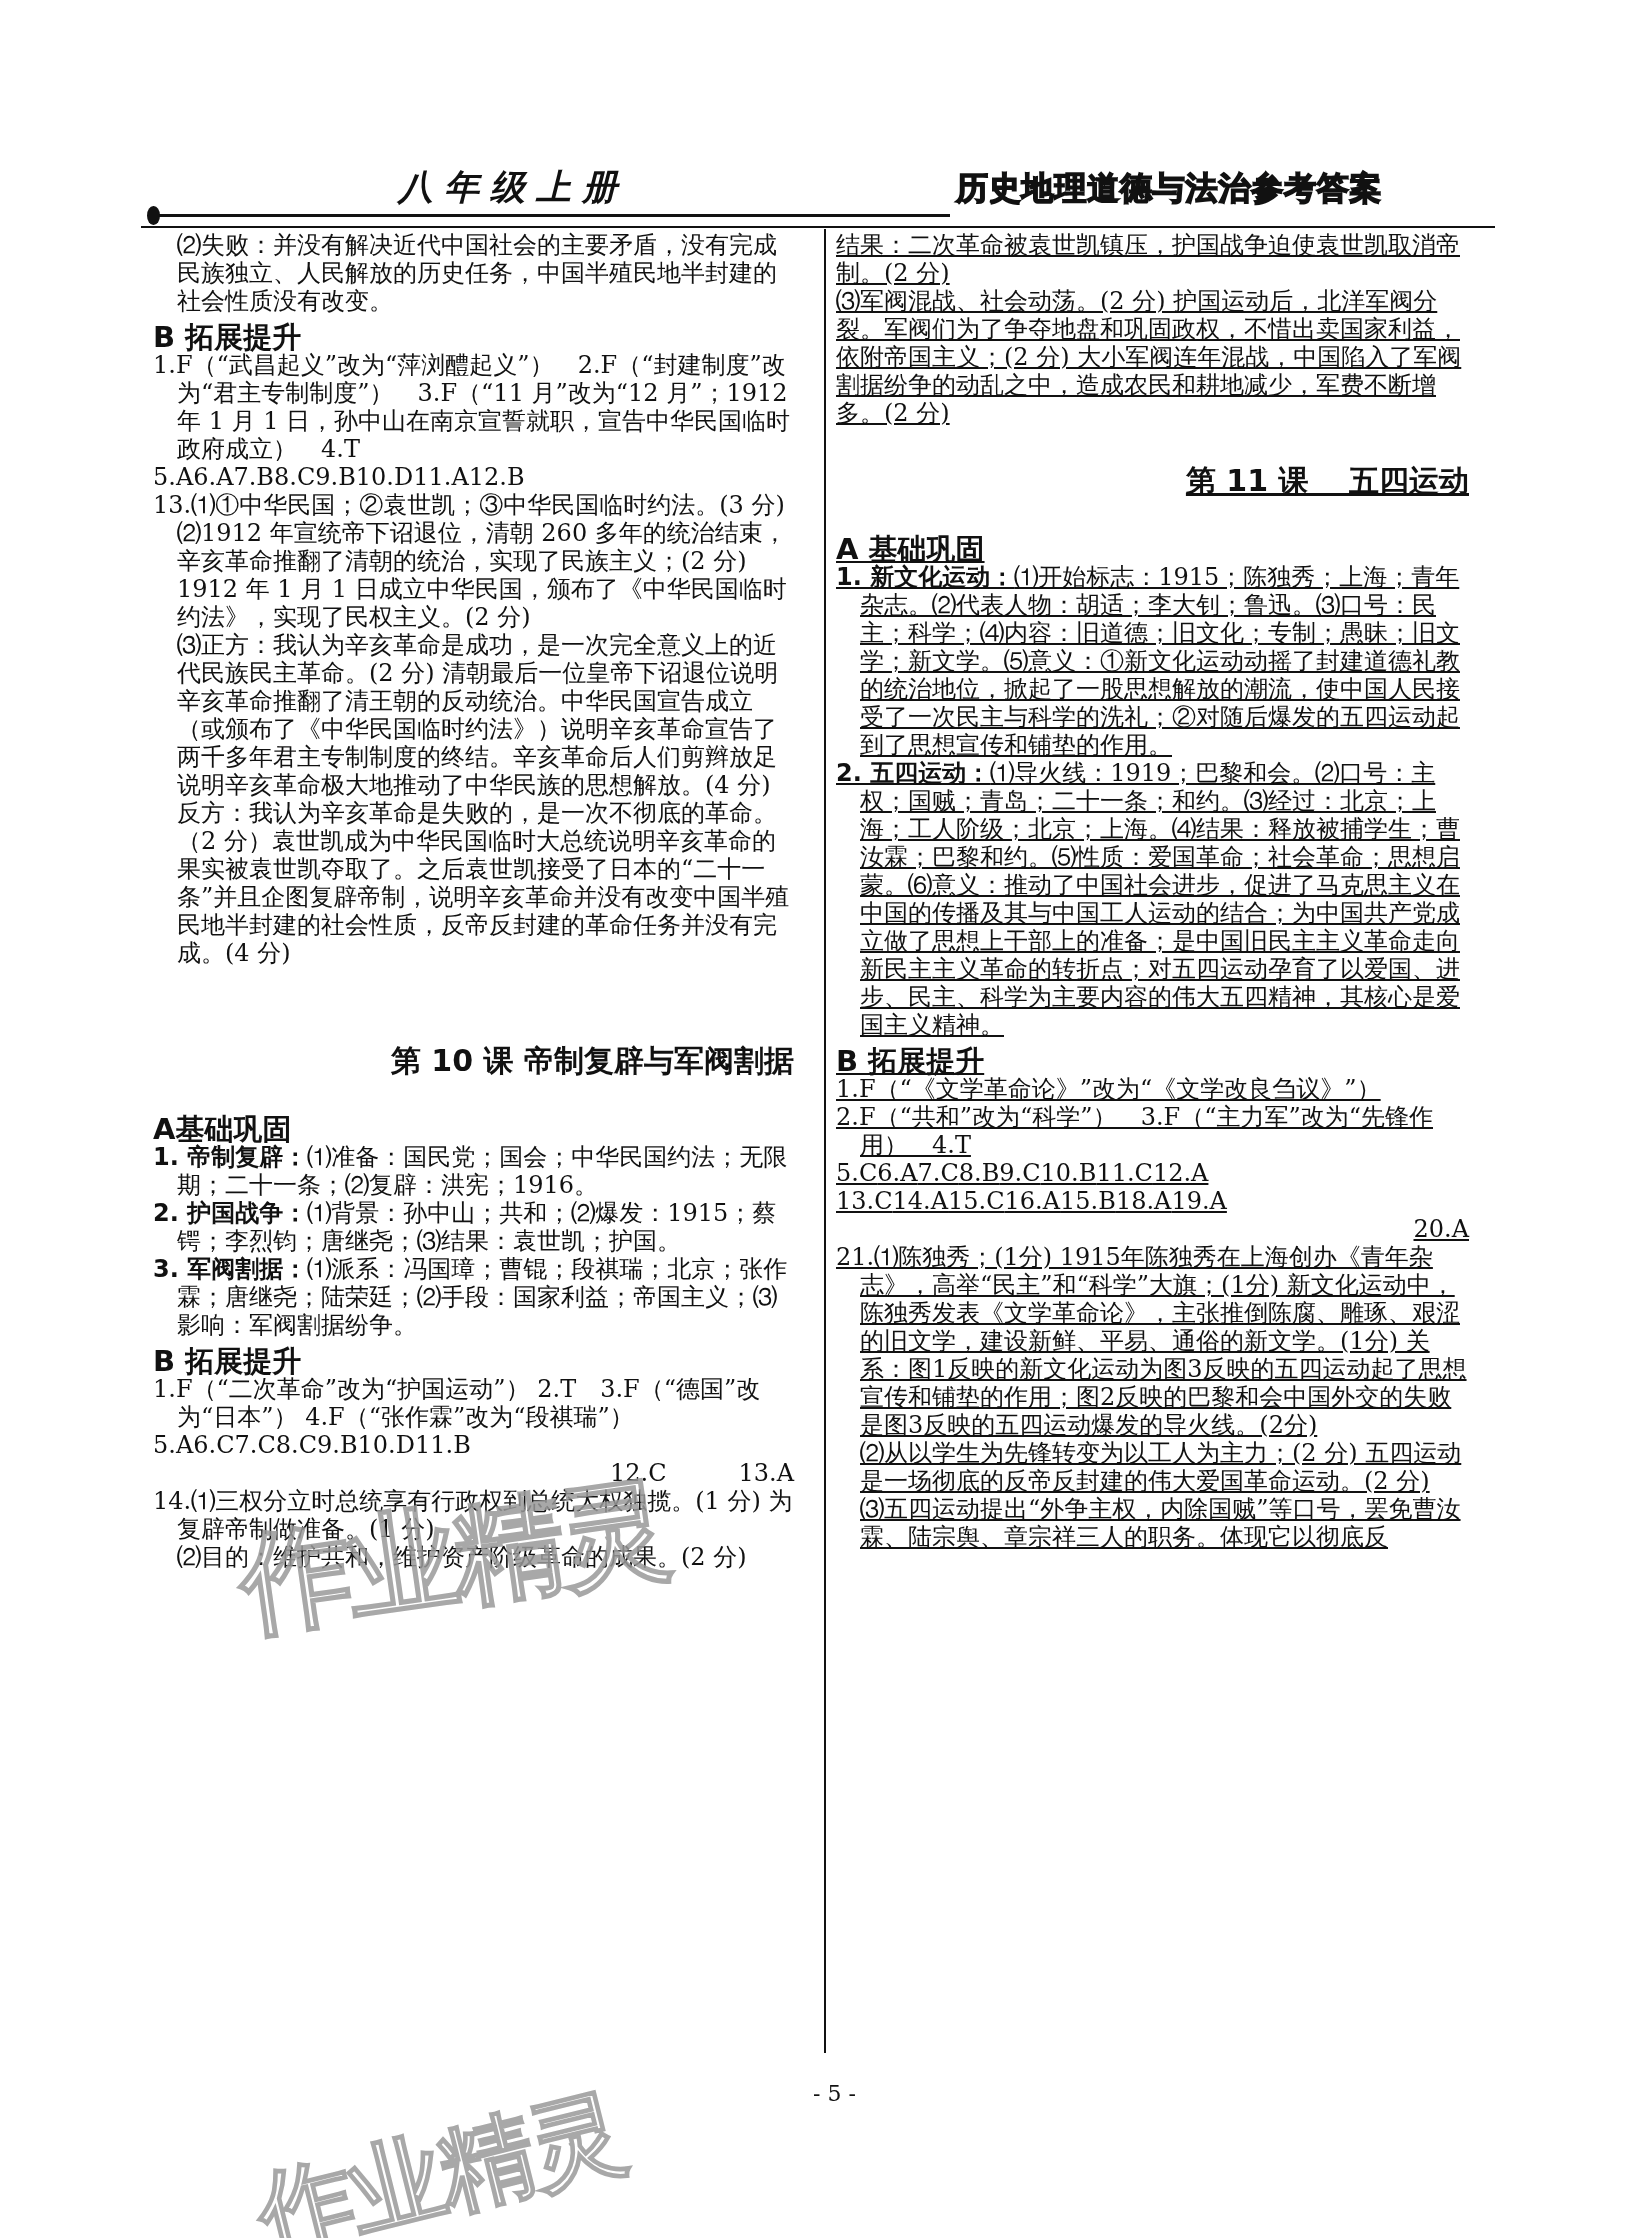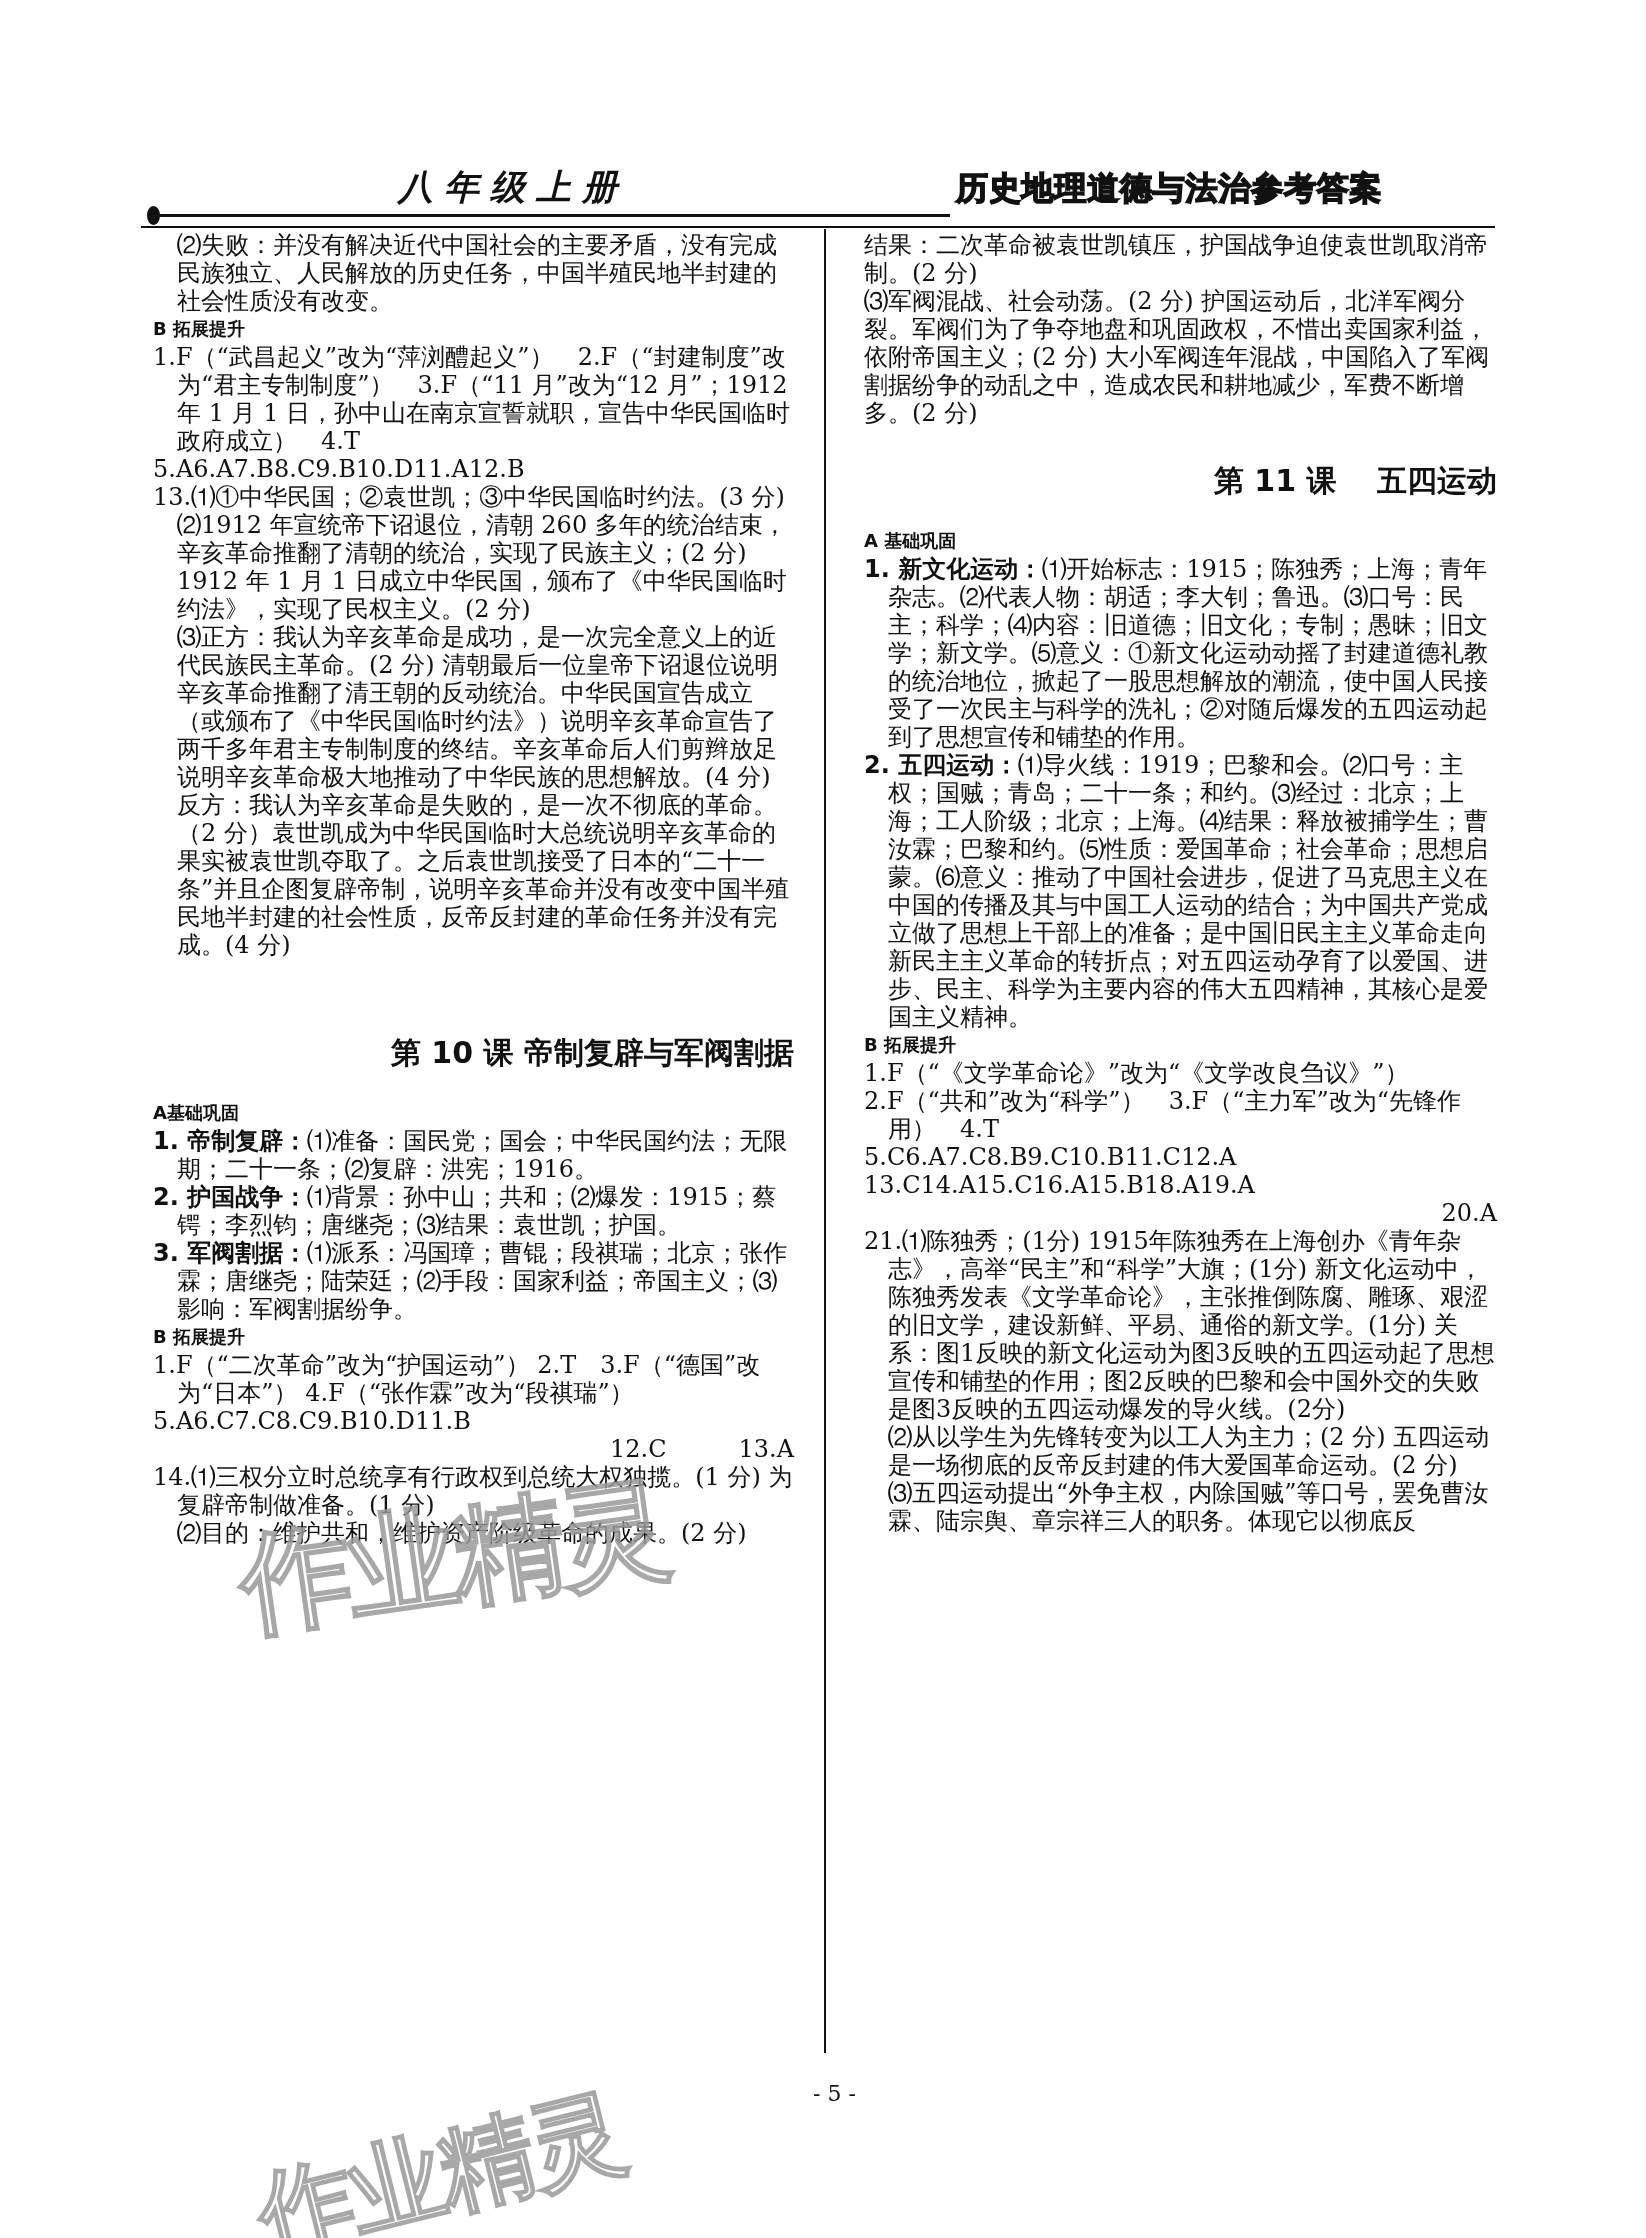--- a/index.html
+++ b/index.html
@@ -8,25 +8,25 @@
   .header-left-title{position:absolute;left:398px;top:164px;font-size:35px;font-weight:bold;
        letter-spacing:11px;font-family:"DejaVu Serif",serif;font-style:italic;}
   .header-right-title{position:absolute;left:956px;top:167px;font-size:32px;font-weight:bold;
        color:#0f172a;-webkit-text-stroke:1.6px #111;letter-spacing:0.8px;font-family:"DejaVu Sans",sans-serif;}
   .rule-top{position:absolute;left:153px;top:214px;width:797px;height:3.2px;background:#111;}
   .rule-dot{position:absolute;left:147px;top:206px;width:12.7px;height:19px;border-radius:50%;background:#111;}
   .rule-main{position:absolute;left:141px;top:226px;width:1354px;height:2.4px;background:#111;}
   .col-divider{position:absolute;left:824px;top:229px;width:2.4px;height:1824px;background:#111;}
   .col{position:absolute;top:231px;font-size:24px;line-height:28px;}
   .col-left{left:153px;width:641px;}
-  .col-right{left:864px;width:633px;}
+  .col-right{left:836px;width:633px;text-decoration:underline;}
   .p{margin:0;}
   .indent{padding-left:24px;}
   .hang{padding-left:24px;text-indent:-24px;}
-  .sec{font-weight:bold;font-family:"DejaVu Sans",sans-serif;font-size:18px;}
+  .sec{font-weight:bold;font-family:"DejaVu Sans",sans-serif;font-size:29px;margin-top:8px;}
   .lbl{font-weight:bold;font-family:"DejaVu Sans",sans-serif;}
   .lesson-title{font-family:"DejaVu Sans",sans-serif;font-weight:bold;font-size:30px;text-align:right;}
   .answers{display:flex;justify-content:flex-start;}
   .answers.left-pack{justify-content:flex-end;gap:72px;}
   .page-num{position:absolute;left:813px;top:2081px;font-size:22px;}
   .watermark{position:absolute;font-family:"DejaVu Sans",sans-serif;font-weight:bold;
      color:transparent;-webkit-text-stroke:1.6px #999;opacity:0.85;pointer-events:none;}
   .wm1{left:239px;top:1482px;font-size:112px;transform:rotate(-8deg);letter-spacing:-4.8px;}
   .wm2{left:255px;top:2111px;font-size:96px;transform:rotate(-14deg);letter-spacing:-3.2px;}
 </style>

